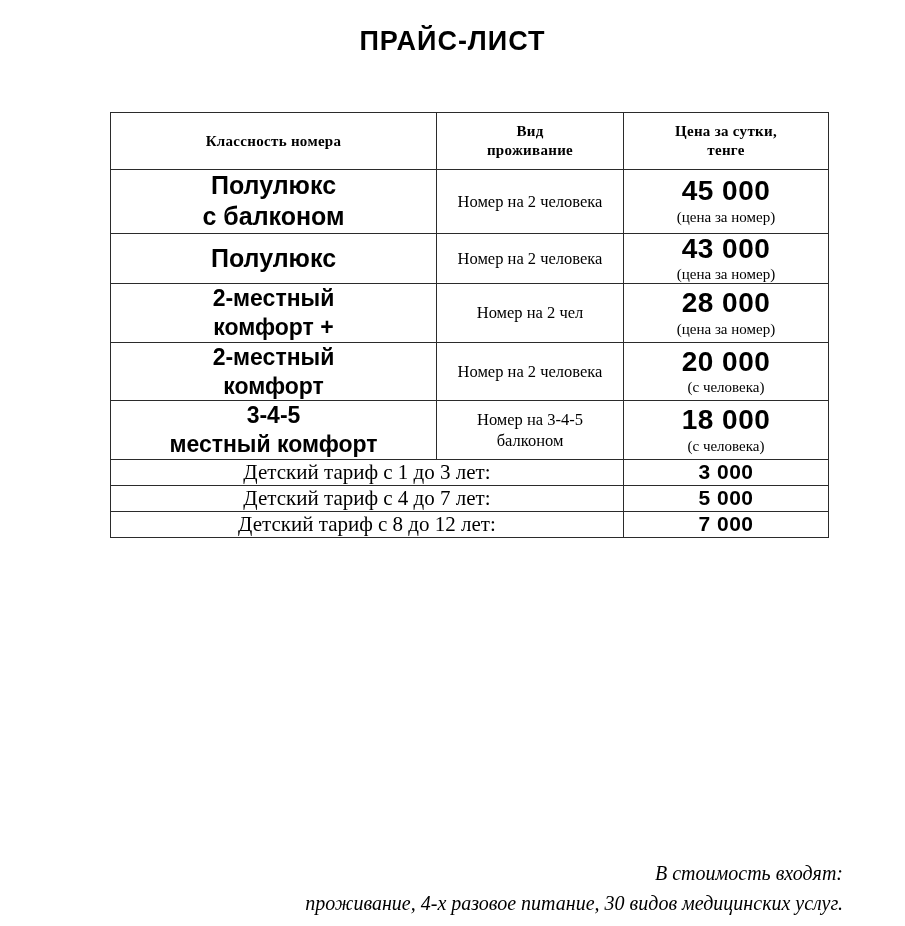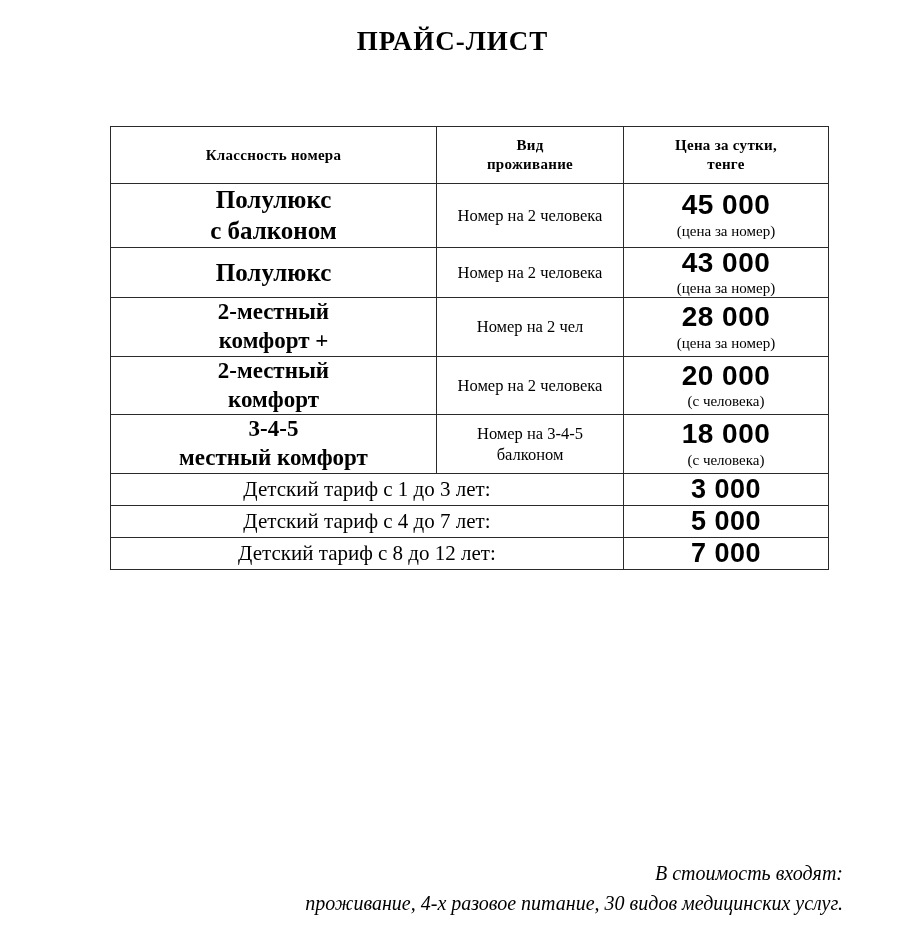--- a/index.html
+++ b/index.html
@@ -15,31 +15,31 @@
     overflow: hidden;
   }
   .page {
     position: relative;
     width: 905px;
     height: 926px;
     box-sizing: border-box;
   }
   .title {
     text-align: center;
-    font-family: Liberation Serif, serif;
+    font-family: Liberation Sans, sans-serif;
     font-weight: bold;
     font-size: 27px;
     letter-spacing: 1px;
     margin-top: 26px;
     margin-bottom: 0;
   }
   .table-wrap {
     position: absolute;
     left: 110px;
-    top: 100px;
+    top: 86px;
     width: 718px;
   }
   table.price {
     border-collapse: collapse;
     width: 718px;
     table-layout: fixed;
   }
   table.price td, table.price th {
     border: 1px solid #2b2b2b;
     padding: 0;
@@ -59,21 +59,21 @@
     line-height: 1.25;
   }
   .hdr.small {
     font-size: 15px;
   }
   .room {
     font-weight: bold;
     font-size: 25px;
     line-height: 1.25;
     padding: 10px 6px;
-    font-family: Liberation Serif, serif;
+    font-family: Liberation Sans, sans-serif;
     margin-left: 32px;
   }
   .room.smaller {
     font-size: 23px;
   }
   .occ {
     font-size: 16.5px;
     font-family: "Liberation Serif", serif;
     line-height: 1.3;
     padding: 6px;
@@ -94,21 +94,21 @@
     margin-top: 2px;
   }
   .child-label {
     text-align: right;
     padding: 7px 14px 7px 0;
     font-size: 21px;
     font-family: "Liberation Serif", serif;
   }
   .child-price {
     font-weight: bold;
-    font-size: 27px;
+    font-size: 21px;
     font-family: "Liberation Sans", sans-serif;
     letter-spacing: 0.5px;
     padding: 7px 0;
   }
   .footer {
     position: absolute;
     right: 62px;
     top: 832px;
     width: 780px;
     text-align: right;

